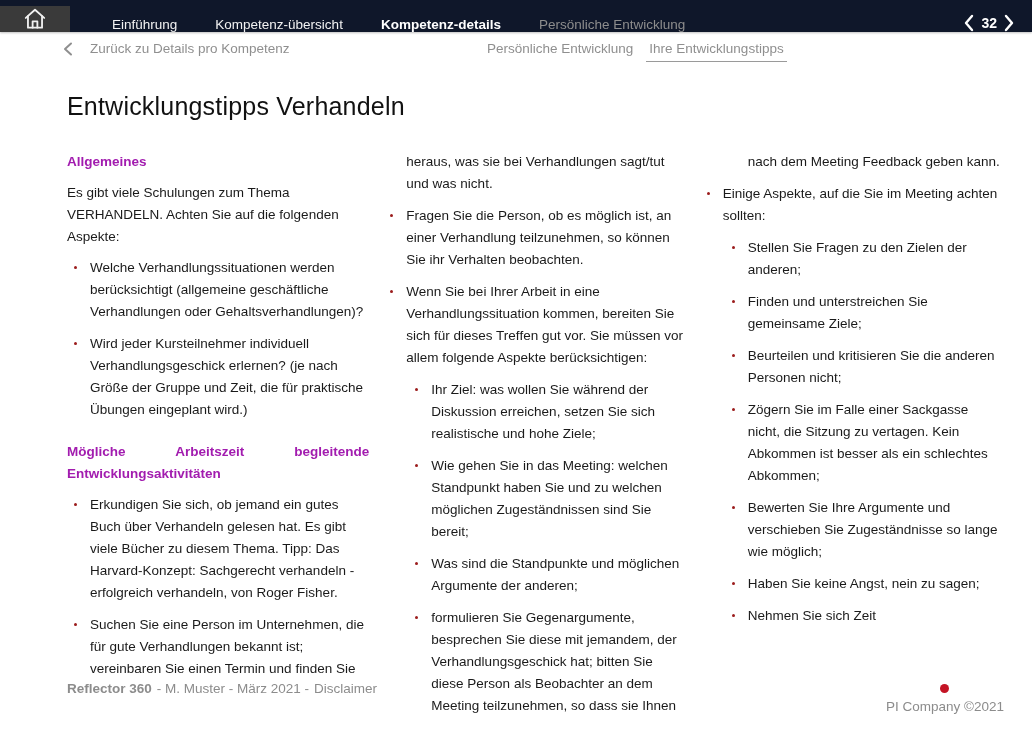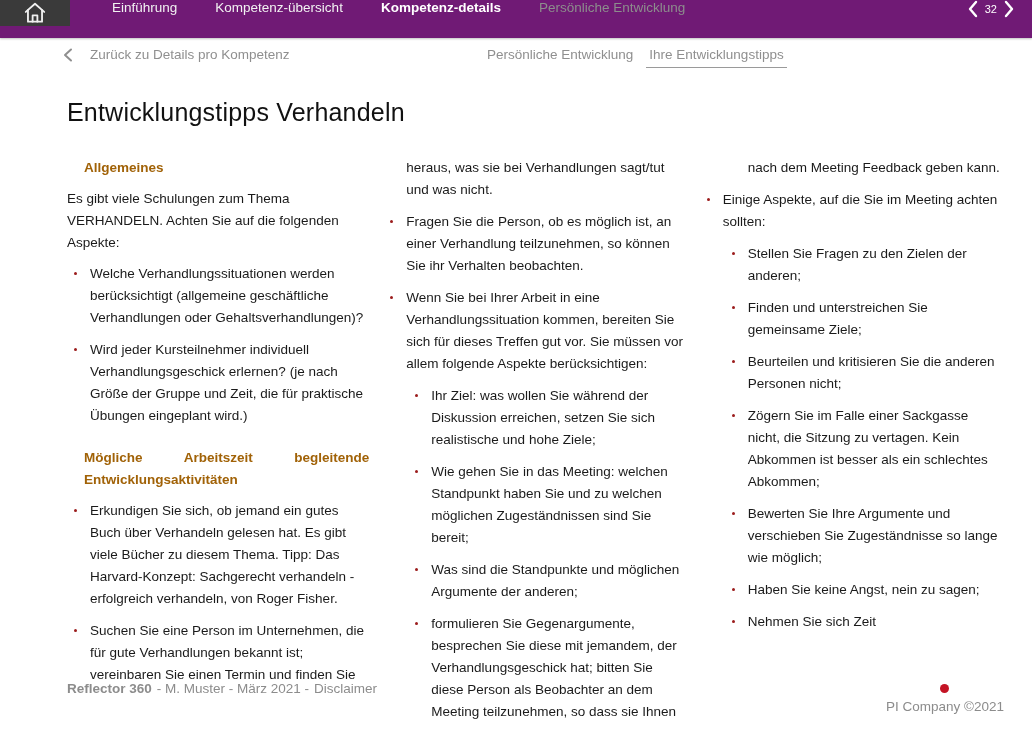--- a/index.html
+++ b/index.html
@@ -7,33 +7,33 @@
   body {
     font-family:"Liberation Sans", sans-serif;
     background:#ffffff;
     color:#1a1a1a;
     overflow:hidden;
     position:relative;
   }
 
   
   .topbar {
-    height:38px; background:#701a75; display:flex; align-items:flex-start;
+    height:32px; background:#0f172a; display:flex; align-items:flex-end;
     box-shadow:0 1px 2px rgba(0,0,0,.25);
   }
   .home-tile {
     width:70px; background:#3a3a3a; display:flex; align-items:center; justify-content:center;
     cursor:pointer;
   }
   .nav-items { display:flex; align-items:center; gap:38px; margin-left:42px; }
   .nav-item { color:#f2f2f2; font-size:13.5px; cursor:pointer; white-space:nowrap; }
   .nav-item.active { font-weight:bold; color:#ffffff; }
   .nav-item.dimmed { color:#8d8d8d; }
   .pager { margin-left:auto; display:flex; align-items:center; gap:5px; padding-right:16px; }
-  .page-num { color:#ffffff; font-weight:normal; font-size:11px; }
+  .page-num { color:#ffffff; font-weight:bold; font-size:14px; }
   .chev { display:flex; align-items:center; cursor:pointer; }
 
   
   .subnav { position:relative; height:34px; }
   .back-link {
     position:absolute; left:62px; top:9px; display:flex; align-items:flex-end; gap:16px;
     color:#8f8f8f; font-size:13.5px; cursor:pointer;
   }
   .tabs { position:absolute; left:484px; top:9px; display:flex; gap:10px; font-size:13.5px; color:#8f8f8f; }
   .tab { cursor:pointer; padding:0 3px 5px 3px; }
@@ -44,21 +44,21 @@
     margin:26px 0 16px 67px;
     font-size:25px; font-weight:400; color:#111111; letter-spacing:.2px;
   }
 
   
   .cols {
     display:grid; grid-template-columns:1fr 1fr 1fr; column-gap:14px;
     margin:30px 30px 0 67px;
     font-size:13.5px; line-height:22px;
   }
-  .h-blue { color:#a16207; font-weight:bold; text-align:justify; margin:20px 0 9px 17px; }
+  .h-blue { color:#a21caf; font-weight:bold; text-align:justify; margin:20px 0 9px 0; }
   .col > .h-blue:first-child { margin-top:0; }
   .para { margin:0 0 9px 0; }
   .b1, .c1 { position:relative; padding-left:23px; margin:0 0 10px 0; }
   .b2, .c2 { position:relative; padding-left:48px; margin:0 0 10px 0; }
   .b1::before, .b2::before {
     content:""; position:absolute; top:9px; width:3px; height:3px;
     background:#9b1c1c; border-radius:50%;
   }
   .b1::before { left:7px; }
   .b2::before { left:32px; }

